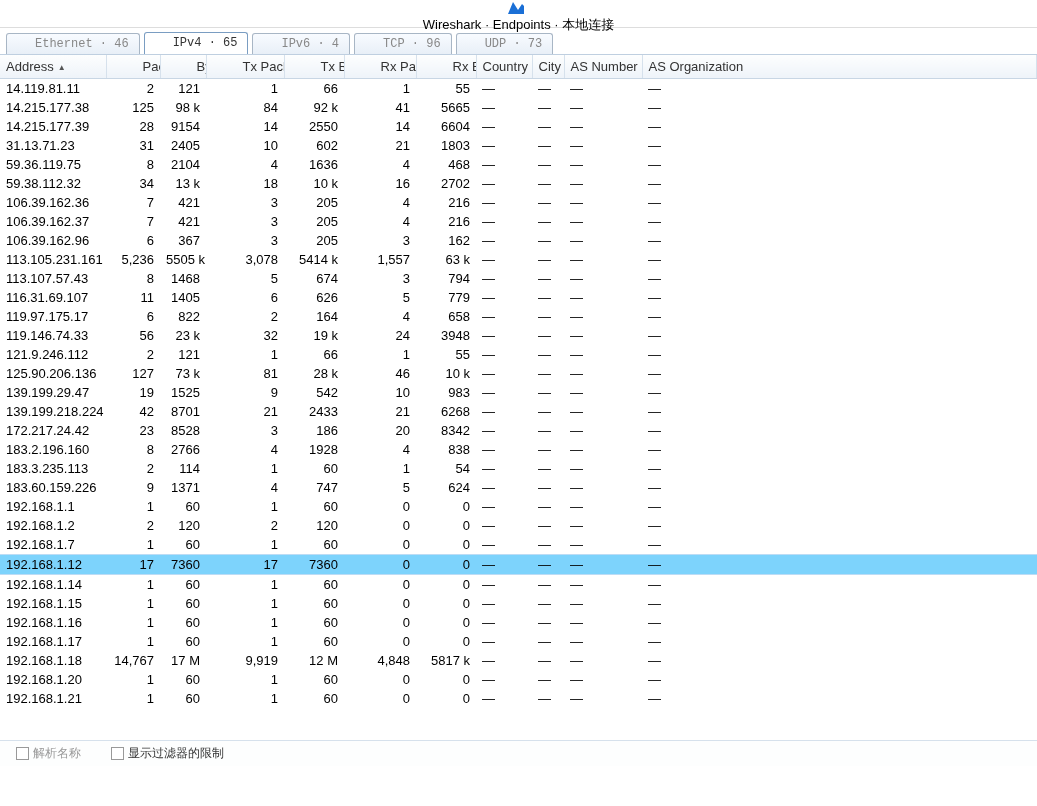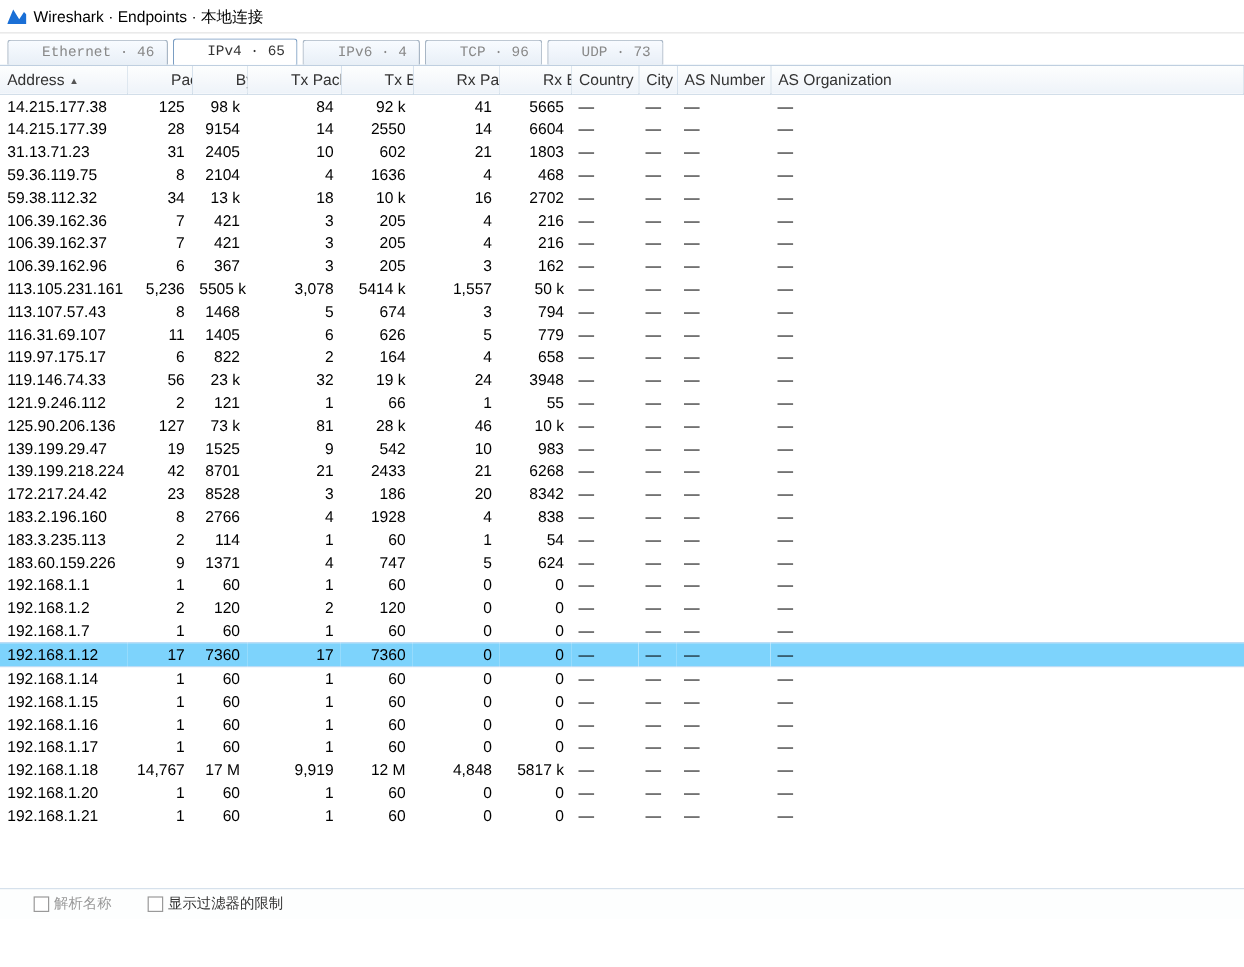--- a/index.html
+++ b/index.html
@@ -14,20 +14,21 @@
     overflow: hidden;
     position: relative;
   }
   .titlebar {
     height: 28px;
     display: flex;
     align-items: center;
     padding: 0 6px;
     background: #fff;
     border-bottom: 1px solid #ddd;
+    flex-direction: column;
   }
   .fin-icon {
     width: 16px; height: 16px;
     margin-right: 6px;
     display: inline-block;
   }
   .title-text { font-size: 13px; color: #000; }
   .tabbar {
     height: 26px;
     display: flex;
@@ -103,21 +104,21 @@
   }
   .footer {
     position: absolute;
     bottom: 40px;
     left: 0; right: 0;
     height: 26px;
     border-top: 1px solid #d6e1ec;
     display: flex;
     align-items: center;
     gap: 30px;
-    padding: 0 28px;
+    padding: 0 16px;
     background: #fdfefe;
   }
   .checkbox {
     display: flex;
     align-items: center;
     gap: 4px;
     color: #999;
     font-size: 12px;
   }
   .checkbox.enabled { color: #333; }
@@ -177,20 +178,33 @@
           <th class="col-rxp right">Rx Packets</th>
           <th class="col-rxb right">Rx Bytes</th>
           <th class="col-country">Country</th>
           <th class="col-city">City</th>
           <th class="col-asn">AS Number</th>
           <th class="col-aso">AS Organization</th>
         </tr>
       </thead>
     <tbody id="tbody">
         <tr>
+          <td class="col-addr">14.119.81.11</td>
+          <td class="col-pkts right">2</td>
+          <td class="col-bytes right">121</td>
+          <td class="col-txp right">1</td>
+          <td class="col-txb right">66</td>
+          <td class="col-rxp right">1</td>
+          <td class="col-rxb right">55</td>
+          <td class="col-country">—</td>
+          <td class="col-city">—</td>
+          <td class="col-asn">—</td>
+          <td class="col-aso">—</td>
+        </tr>
+        <tr>
           <td class="col-addr">14.215.177.38</td>
           <td class="col-pkts right">125</td>
           <td class="col-bytes right">98 k</td>
           <td class="col-txp right">84</td>
           <td class="col-txb right">92 k</td>
           <td class="col-rxp right">41</td>
           <td class="col-rxb right">5665</td>
           <td class="col-country">—</td>
           <td class="col-city">—</td>
           <td class="col-asn">—</td>
@@ -287,21 +301,21 @@
           <td class="col-asn">—</td>
           <td class="col-aso">—</td>
         </tr>
         <tr>
           <td class="col-addr">113.105.231.161</td>
           <td class="col-pkts right">5,236</td>
           <td class="col-bytes right">5505 k</td>
           <td class="col-txp right">3,078</td>
           <td class="col-txb right">5414 k</td>
           <td class="col-rxp right">1,557</td>
-          <td class="col-rxb right">50 k</td>
+          <td class="col-rxb right">63 k</td>
           <td class="col-country">—</td>
           <td class="col-city">—</td>
           <td class="col-asn">—</td>
           <td class="col-aso">—</td>
         </tr>
         <tr>
           <td class="col-addr">113.107.57.43</td>
           <td class="col-pkts right">8</td>
           <td class="col-bytes right">1468</td>
           <td class="col-txp right">5</td>

